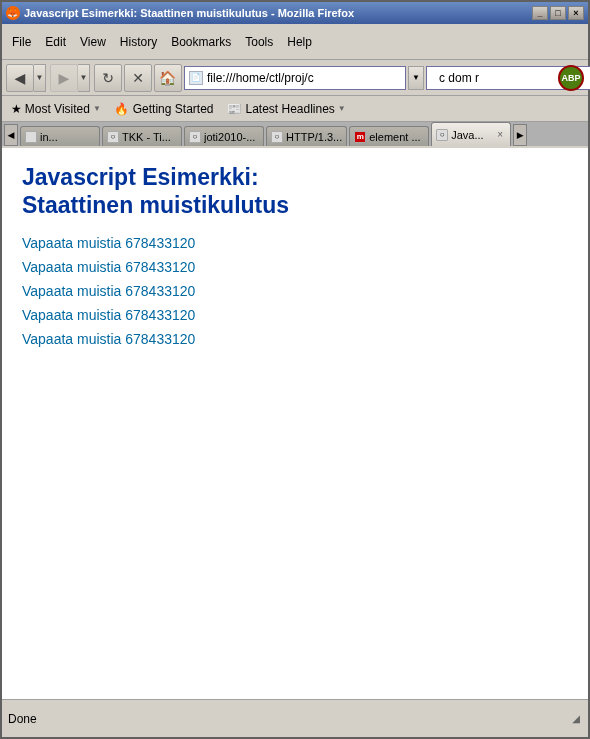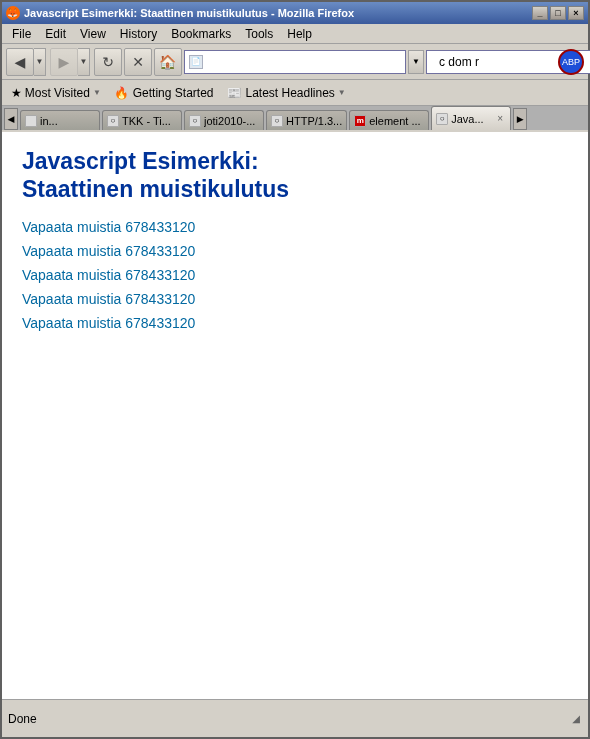--- a/index.html
+++ b/index.html
@@ -52,21 +52,21 @@
       align-items: center;
       justify-content: center;
       font-size: 9px;
       cursor: pointer;
       color: black;
     }
 
     
     .menu-bar {
       background: #d4d0c8;
-      height: 20px;
+      height: 36px;
       display: flex;
       align-items: center;
       padding: 0 4px;
       gap: 2px;
       border-bottom: 1px solid #a0a0a0;
     }
     .menu-item {
       padding: 2px 6px;
       font-size: 12px;
       cursor: pointer;
@@ -163,28 +163,28 @@
     .search-input {
       flex: 1;
       height: 24px;
       border: 1px solid #7070a0;
       padding: 0 12px;
       font-size: 12px;
     }
     .adblock-btn {
       width: 26px;
       height: 26px;
-      background: #1d4ed8;
+      background: #4d7c0f;
       border-radius: 50%;
       display: flex;
       align-items: center;
       justify-content: center;
       color: white;
       font-size: 9px;
-      font-weight: normal;
+      font-weight: bold;
       border: 2px solid #990000;
       cursor: pointer;
     }
 
     
     .bookmarks-bar {
       background: #d4d0c8;
       height: 26px;
       display: flex;
       align-items: center;
@@ -391,20 +391,21 @@
       <div class="nav-btn disabled">▶</div>
       <div class="nav-arrow">▼</div>
     </div>
     <div class="nav-btn" style="margin-left:2px;">↻</div>
     <div class="nav-btn">✕</div>
     <div class="nav-btn">🏠</div>
 
     <div class="address-bar-container">
       <div class="address-bar">
         <div class="address-icon">📄</div>
+        <span class="address-text">file:///home/ctl/proj/c</span>
       </div>
       <div class="address-dropdown">▼</div>
     </div>
 
     <div class="search-bar">
       <input class="search-input" type="text" value="c dom r" style="">
 
     </div>
 
     <div class="adblock-btn">ABP</div>

